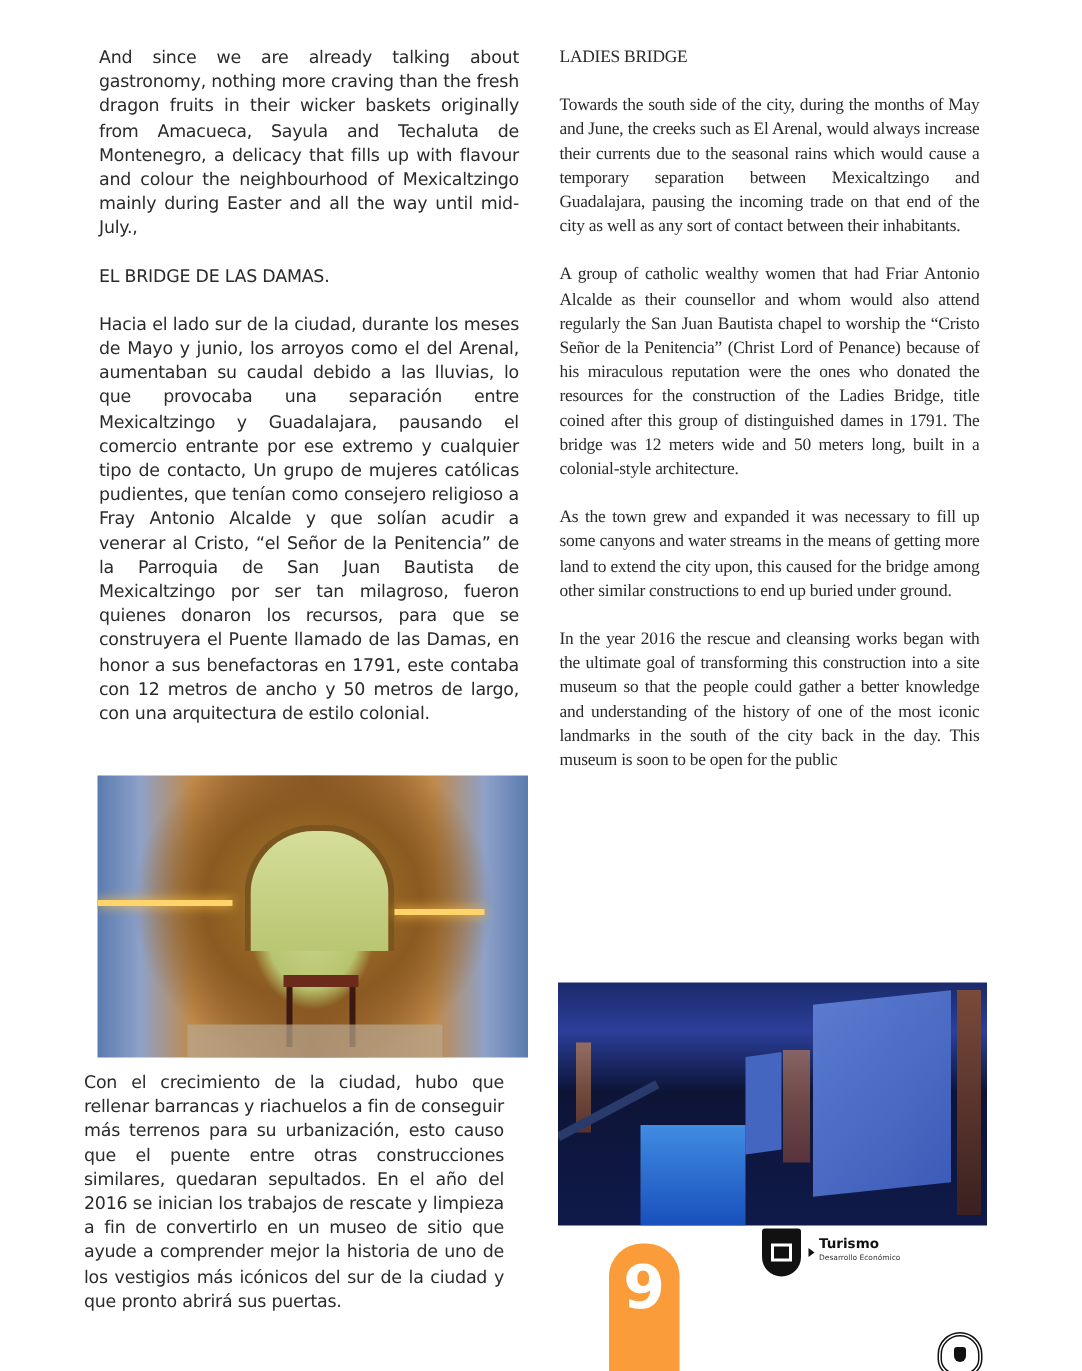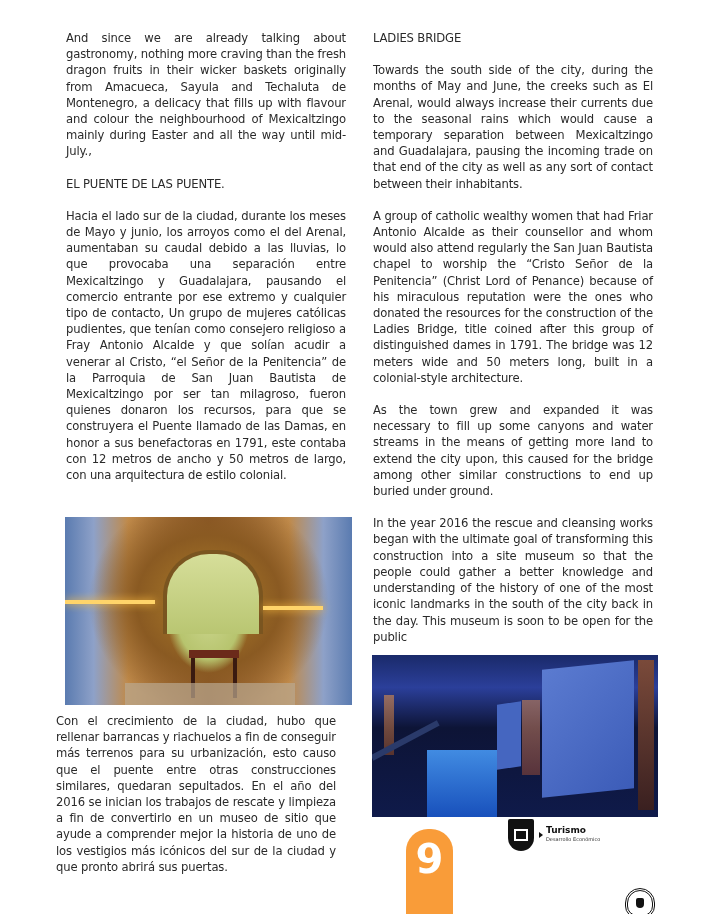--- a/index.html
+++ b/index.html
@@ -5,21 +5,21 @@
     html, body { margin: 0; padding: 0; background: #ffffff; }
     body { width: 721px; height: 914px; position: relative; overflow: hidden;
            font-family: "DejaVu Sans", sans-serif; color: #2a2a2a; }
     .col { position: absolute; width: 280px; font-size: 11.6px; line-height: 16.2px;
            letter-spacing: -0.15px; }
     .col p { margin: 0; text-align: justify; }
     .col .heading { text-align: left; }
     .gap { height: 16px; }
     #left-col { left: 66px; top: 30px; }
     #left-col-bottom { left: 56px; top: 713px; }
-    #right-col { left: 373px; top: 30px; }
+    #right-col { left: 373px; top: 30px; font-family: Liberation Serif, serif; }
     .photo { position: absolute; overflow: hidden; }
     #photo-chapel { left: 65px; top: 517px; width: 287px; height: 188px;
       background:
         radial-gradient(ellipse 55px 70px at 50% 55%, #c9d48a 0%, #b7c46e 55%, rgba(160,150,60,0) 75%),
         radial-gradient(ellipse 120px 110px at 50% 45%, #b0802a 0%, #8a5a22 60%, rgba(0,0,0,0) 100%),
         linear-gradient(90deg, #5a7bb0 0%, #8ea1c8 10%, #c08a4a 22%, #8a5528 50%, #c08a4a 78%, #8ea1c8 90%, #5a7bb0 100%);
     }
     #photo-chapel .arch { position: absolute; left: 98px; top: 33px; width: 92px; height: 80px;
       border-radius: 46px 46px 0 0; background: linear-gradient(#d6de9a, #b9c672);
       border: 4px solid #7a5520; border-bottom: none; }
@@ -73,21 +73,21 @@
       background: #111; border-radius: 2px 2px 4px 4px; }
     #logo-gdl .g1 { display: block; font-size: 5px; line-height: 6px; color: #222; margin-top: 2px; }
     #logo-gdl .g2 { display: block; font-size: 8px; font-weight: bold; line-height: 9px; color: #111; }
   </style>
 </head>
 <body>
 
 <div id="left-col" class="col">
   <p>And since we are already talking about gastronomy, nothing more craving than the fresh dragon fruits in their wicker baskets originally from Amacueca, Sayula and Techaluta de Montenegro, a delicacy that fills up with flavour and colour the neighbourhood of Mexicaltzingo mainly during Easter and all the way until mid-July.,</p>
   <div class="gap"></div>
-  <p class="heading">EL PUENTE DE LAS PUENTE.</p>
+  <p class="heading">EL BRIDGE DE LAS DAMAS.</p>
   <div class="gap"></div>
   <p>Hacia el lado sur de la ciudad, durante los meses de Mayo y junio, los arroyos como el del Arenal, aumentaban su caudal debido a las lluvias, lo que provocaba una separación entre Mexicaltzingo y Guadalajara, pausando el comercio entrante por ese extremo y cualquier tipo de contacto, Un grupo de mujeres católicas pudientes, que tenían como consejero religioso a Fray Antonio Alcalde y que solían acudir a venerar al Cristo, “el Señor de la Penitencia” de la Parroquia de San Juan Bautista de Mexicaltzingo por ser tan milagroso, fueron quienes donaron los recursos, para que se construyera el Puente llamado de las Damas, en honor a sus benefactoras en 1791, este contaba con 12 metros de ancho y 50 metros de largo, con una arquitectura de estilo colonial.</p>
 </div>
 
 <div id="photo-chapel" class="photo">
   <div class="arch"></div>
   <div class="light-l"></div>
   <div class="light-r"></div>
   <div class="table"></div>
   <div class="floor"></div>

